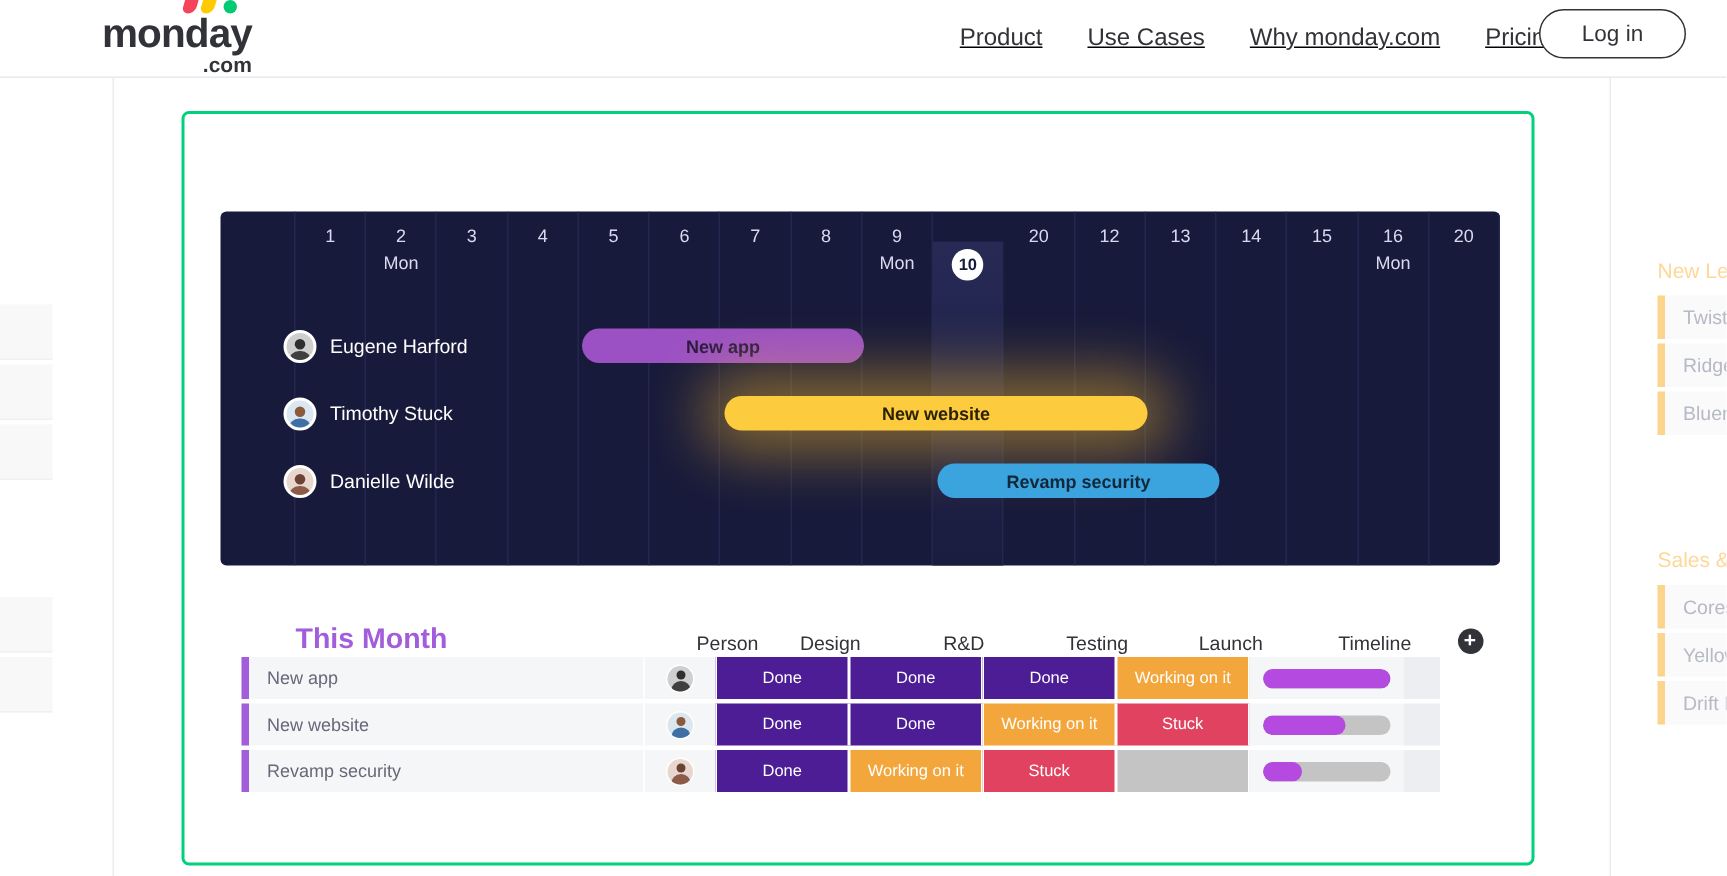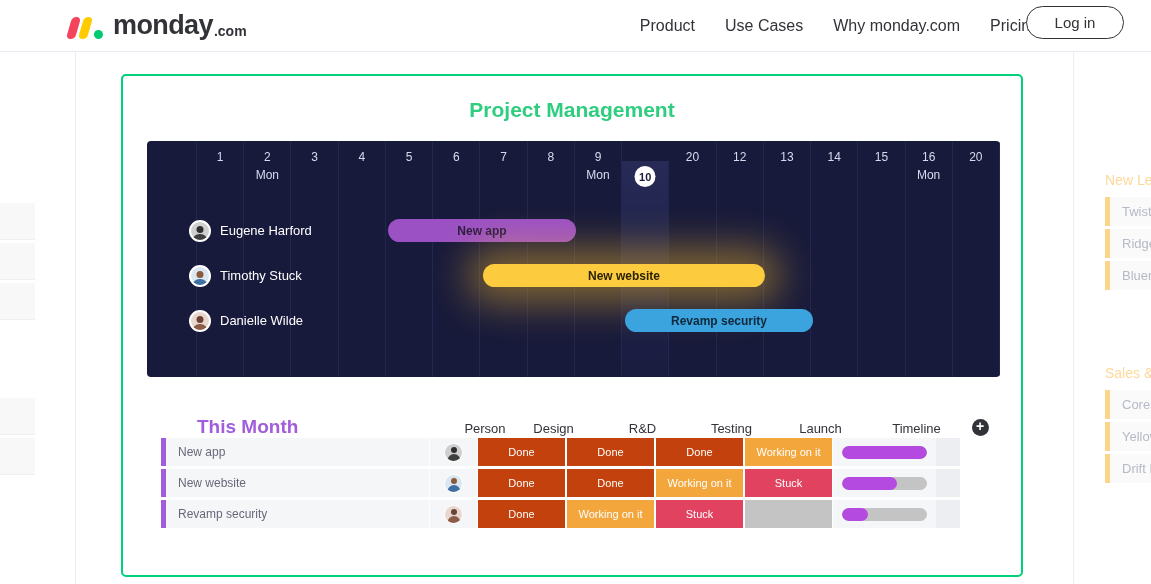--- a/index.html
+++ b/index.html
@@ -26,20 +26,21 @@
     z-index: 40;
   }
 
   .logo-wrap {
     position: absolute;
     left: 68px;
     top: 9px;
     display: flex;
     align-items: flex-end;
     height: 30px;
+    flex-direction: column;
   }
   .logo-marks {
     position: relative;
     width: 42px;
     height: 22px;
     margin-right: 3px;
   }
   .logo-bar {
     position: absolute;
     bottom: 0;
@@ -75,20 +76,21 @@
   }
 
   .nav-links {
     position: absolute;
     right: 112px;
     top: 0;
     height: 52px;
     display: flex;
     align-items: center;
     gap: 30px;
+    text-decoration: underline;
   }
   .nav-link {
     font-size: 16px;
     color: #323338;
     cursor: pointer;
     white-space: nowrap;
   }
   .login-btn {
     position: absolute;
     right: 27px;
@@ -384,21 +386,21 @@
     flex: none;
     display: flex;
     align-items: center;
     justify-content: center;
     font-size: 11px;
     color: #ffffff;
     border-left: 1px solid #fff;
     border-right: 1px solid #fff;
     white-space: nowrap;
   }
-  .c-status.done    { background: #c2410c; }
+  .c-status.done    { background: #4c1d95; }
   .c-status.working { background: #f2a63c; }
   .c-status.stuck   { background: #e04260; text-align: center; }
   .c-status.empty   { background: #c4c4c4; }
 
   .c-timeline {
     width: 103px;
     flex: none;
     background: #f5f6f8;
     display: flex;
     align-items: center;
@@ -467,21 +469,20 @@
     <div class="nav-link">Use Cases</div>
     <div class="nav-link">Why monday.com</div>
     <div class="nav-link">Pricing</div>
   </div>
 
   <button class="login-btn">Log in</button>
 </div>
 
 <div class="card">
 
-  <div class="card-title">Project Management</div>
 
   <div class="gantt">
     <div class="gantt-grid" id="gantt-grid">
         <div class="gcol labelcol" style="width: 50px;"></div>
         <div class="gcol" style="width: 47.2353px;">
           <div class="daynum">1</div>
         </div>
         <div class="gcol" style="width: 47.2353px;">
           <div class="daynum">2</div>
           <div class="dayname">Mon</div>

